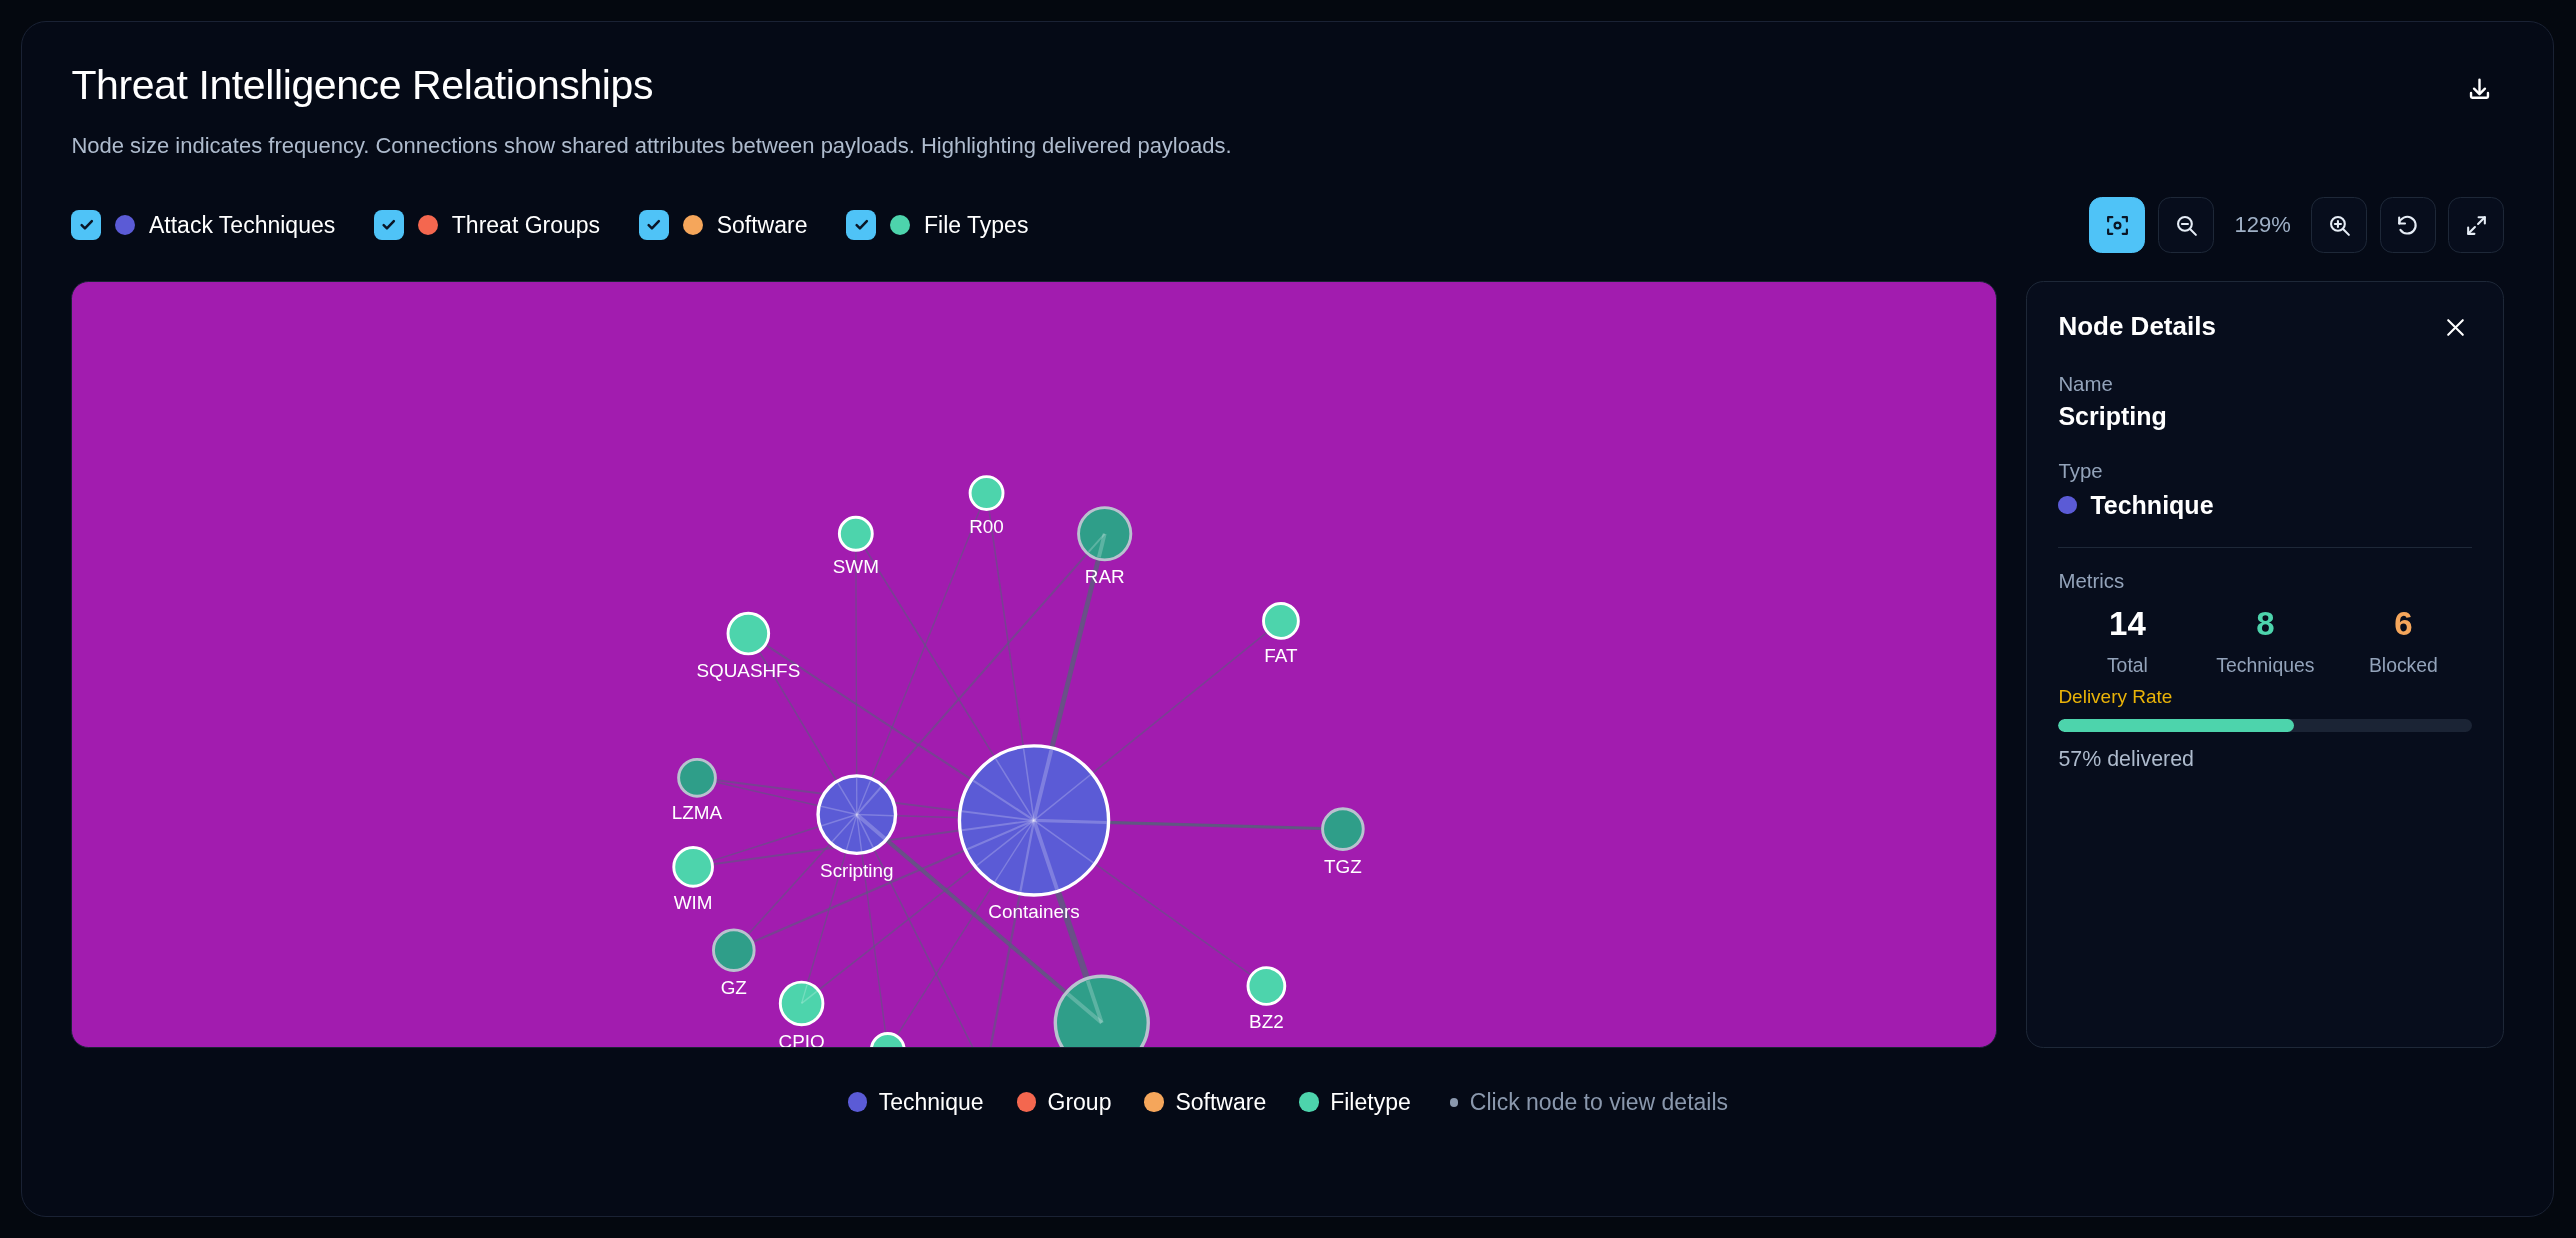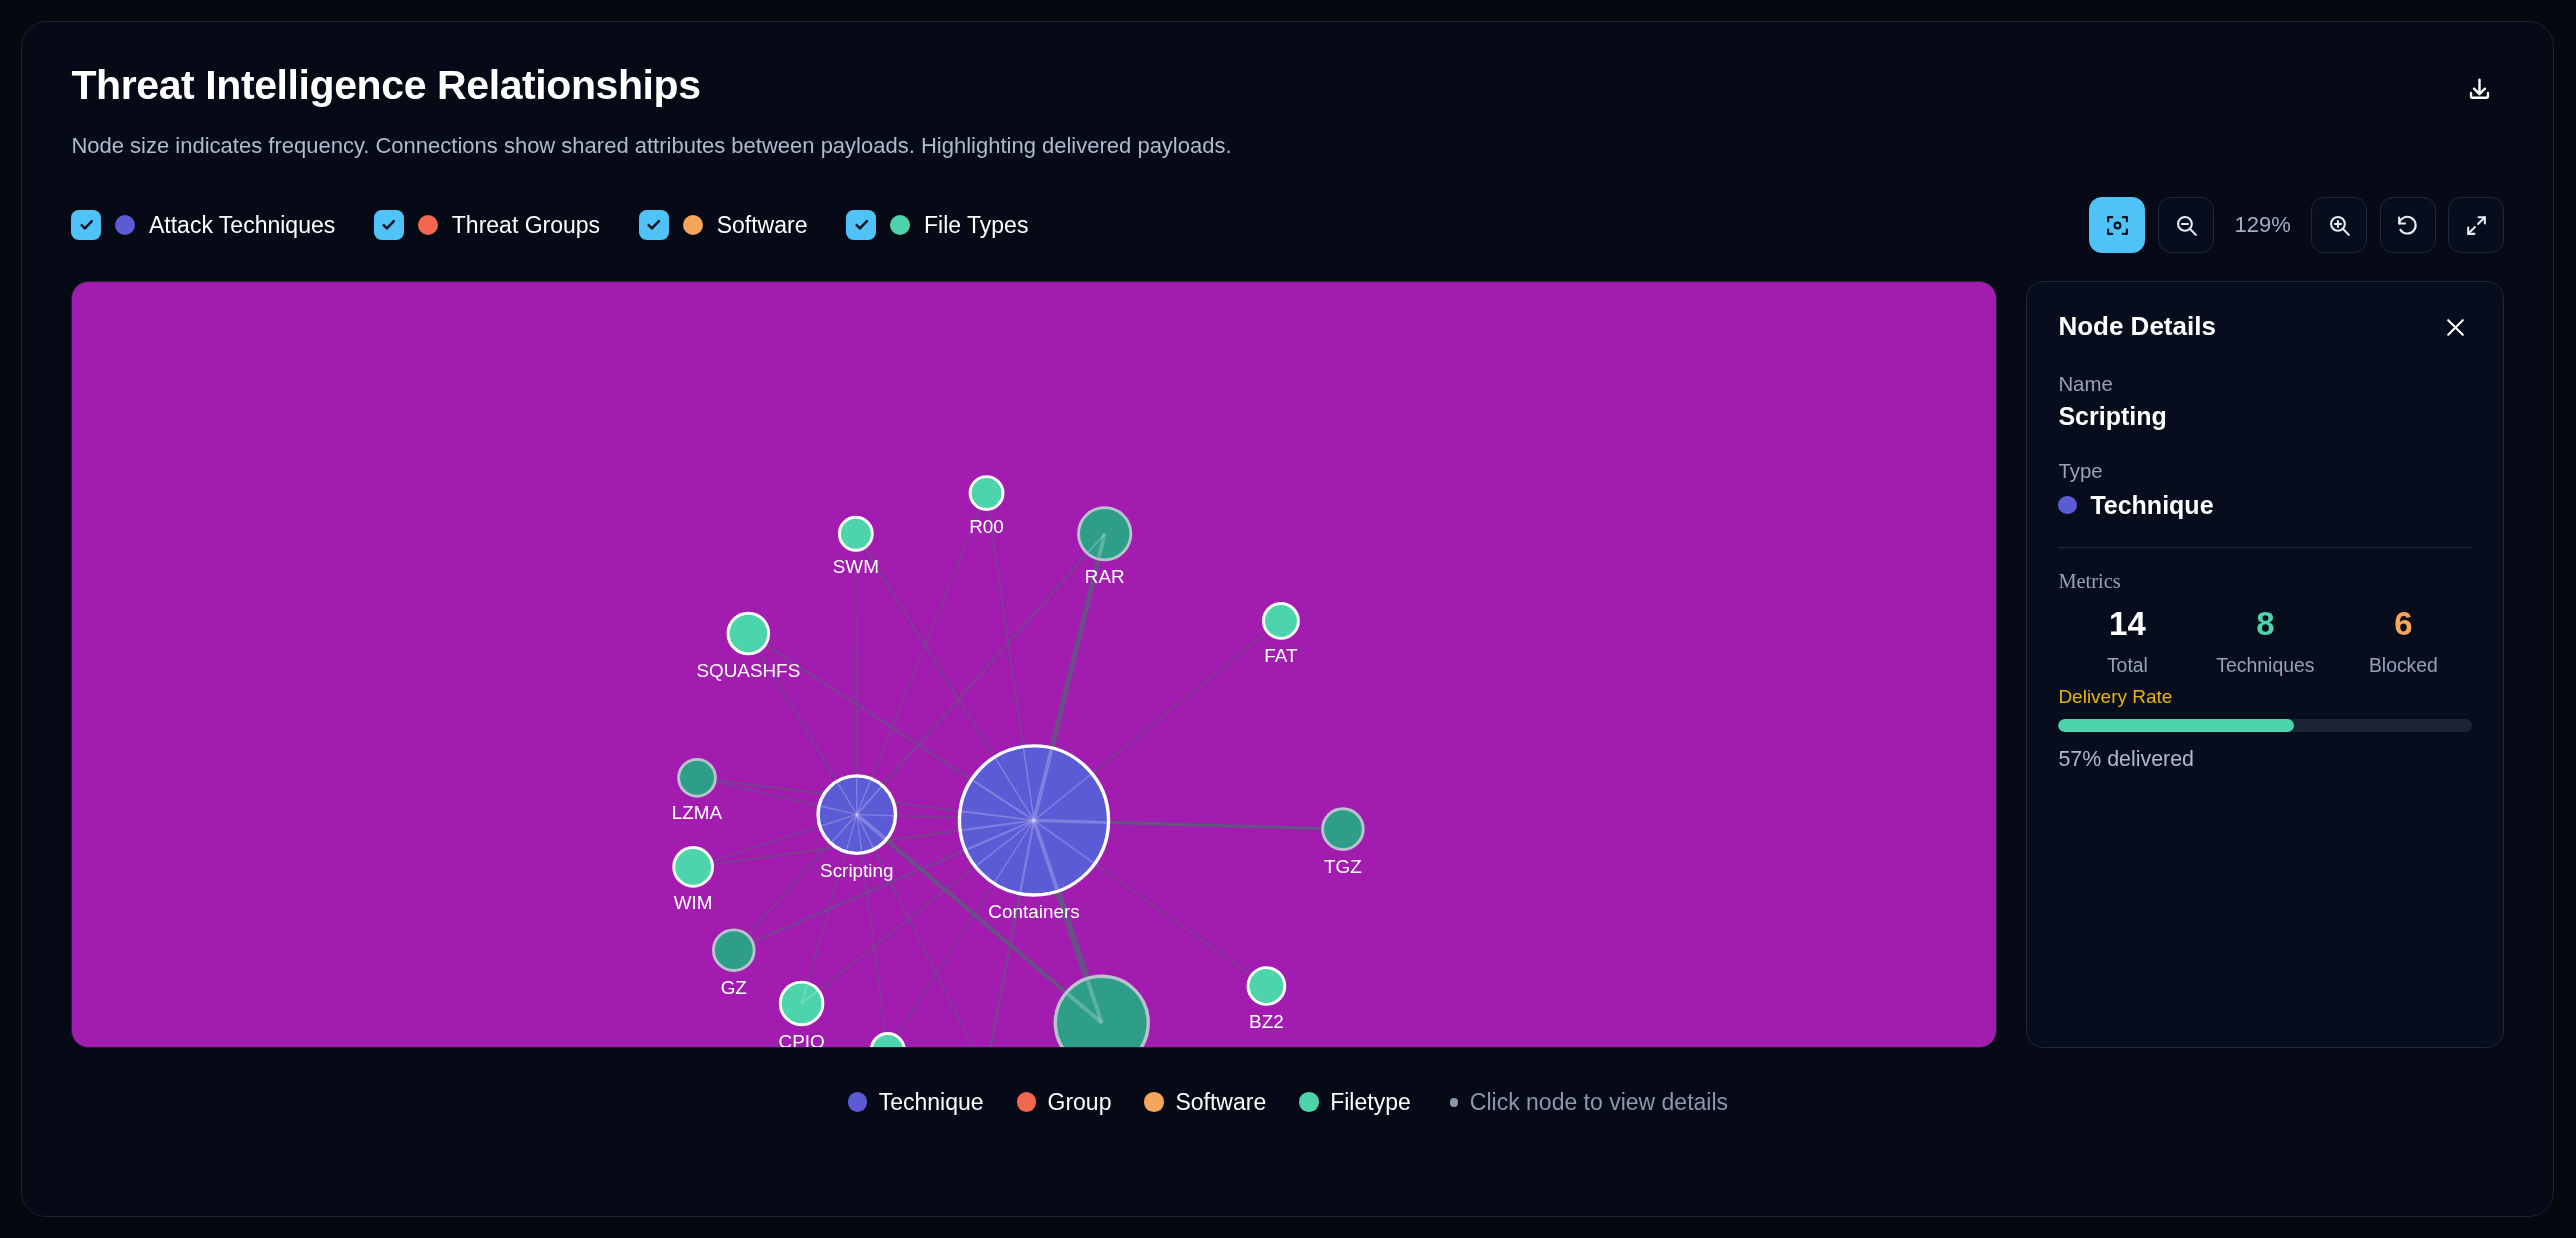--- a/index.html
+++ b/index.html
@@ -16,21 +16,21 @@
     left: 21.4px; top: 21.4px;
     width: 2533px; height: 1196px;
     background: #050a16;
     border: 1.5px solid #1a2234;
     border-radius: 25px;
     padding: 41px 49px 0 49px;
   }
 
   .title-row { position: relative; }
   .page-title {
-    font-size: 41px; font-weight: bold; color: #ffffff;
+    font-size: 41px; font-weight: normal; color: #ffffff;
     letter-spacing: -0.4px; line-height: 1.1;
   }
   .download-btn {
     position: absolute; right: 3.9px; top: 5.8px;
     width: 43px; height: 43px;
     display: flex; align-items: center; justify-content: center;
     cursor: pointer;
   }
   .subtitle {
     margin-top: 23px;
@@ -92,21 +92,21 @@
   }
   .dp-head { display: flex; align-items: flex-start; justify-content: space-between; }
   .dp-title { font-size: 26px; font-weight: bold; color: #ffffff; }
   .dp-close { width: 33px; height: 33px; display:flex; align-items:center; justify-content:center; cursor: pointer; }
   .dp-field-label { font-size: 20.4px; color: #93a3ba; margin-top: 29px; }
   .dp-field-value { font-size: 25px; color: #ffffff; font-weight: bold; margin-top: 5.8px; }
   .dp-type { display: flex; align-items: center; gap: 13.6px; margin-top: 7.8px; }
   .dp-type-dot { width: 18.4px; height: 18.4px; border-radius: 50%; flex: none; }
   .dp-type-text { font-size: 25px; color: #ffffff; font-weight: bold; }
   .dp-rule { height: 1.5px; background: #1e2838; margin-top: 27px; }
-  .metrics-label { font-size: 20.4px; color: #93a3ba; margin-top: 21.4px; font-family: Liberation Serif, serif; }
+  .metrics-label { font-size: 20.4px; color: #93a3ba; margin-top: 21.4px; }
   .metrics { display: flex; margin-top: 13.6px; }
   .metric { flex: 1; text-align: center; }
   .metric-val { font-size: 33px; font-weight: bold; line-height: 1.1; }
   .metric-cap { font-size: 19.4px; color: #93a3ba; margin-top: 11px; }
   .rate-label { font-size: 19px; color: #eab308; margin-top: 9px; }
   .bar-track {
     margin-top: 11.6px; height: 12.6px; border-radius: 6.8px;
     background: #1b2435; overflow: hidden;
   }
   .bar-fill { height: 100%; border-radius: 6.8px; background: #4dd4ac; }

